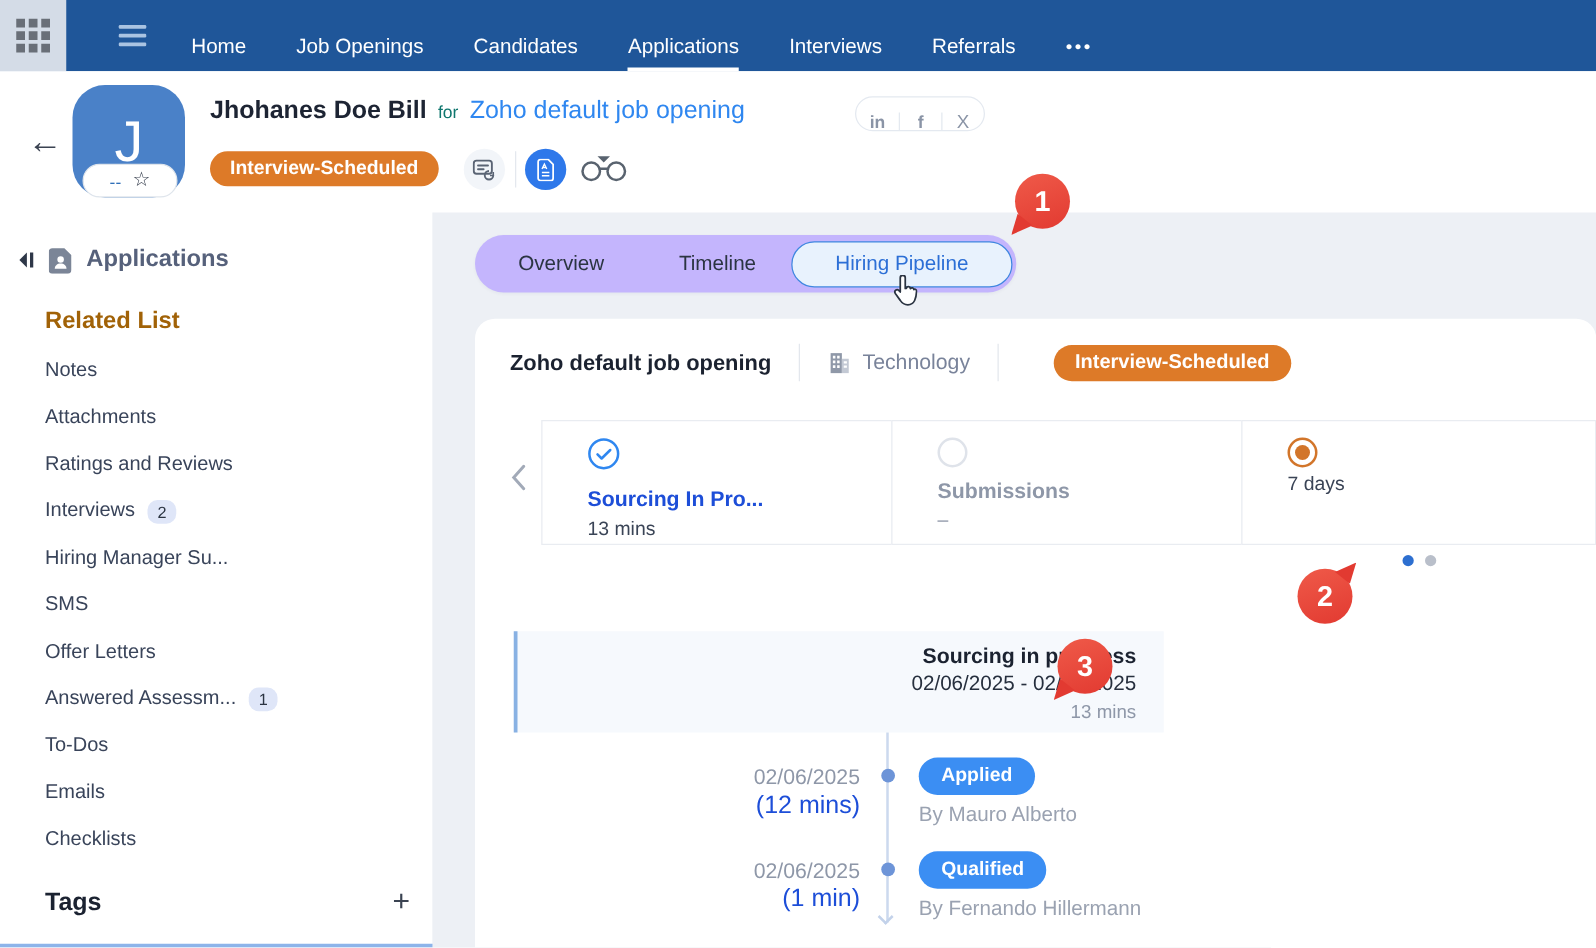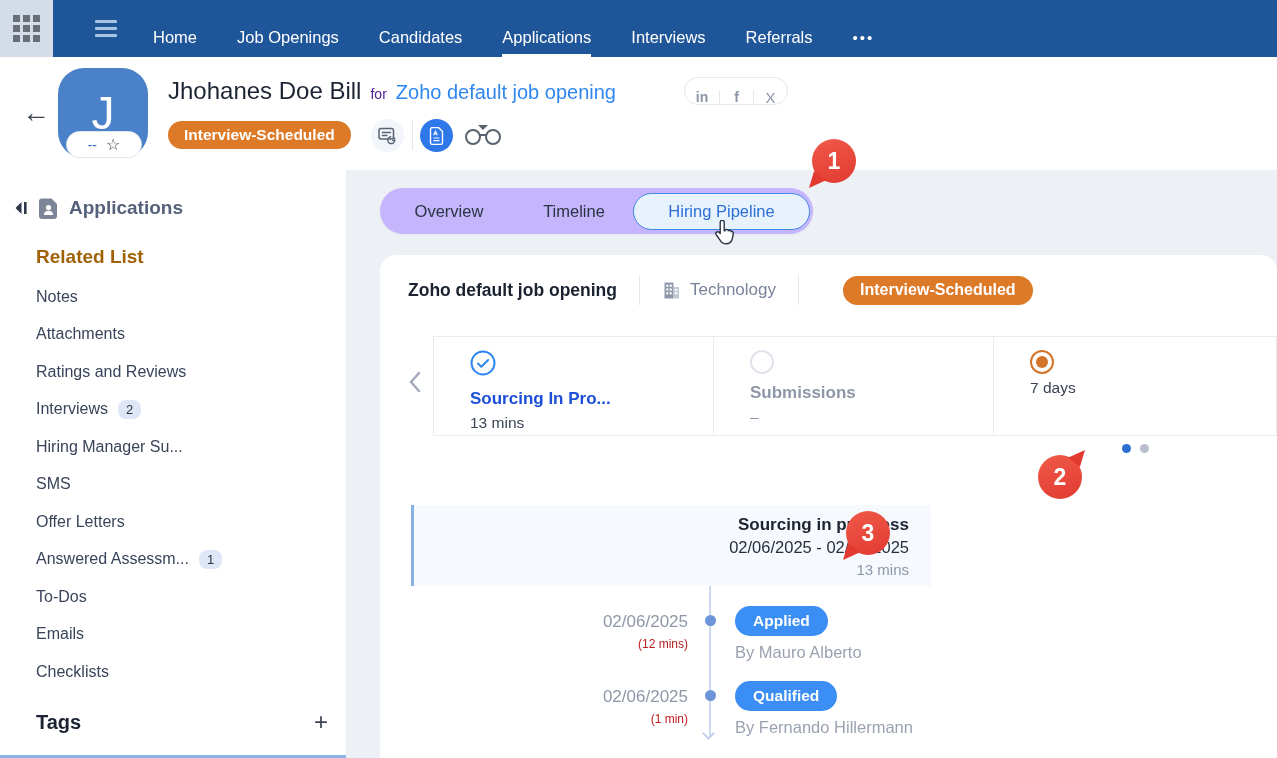--- a/index.html
+++ b/index.html
@@ -26,22 +26,22 @@
   .header { position:relative; height:113px; background:#fff; }
   .back-arrow { position:absolute; left:22px; top:42px; font-size:28px; color:#3b4352; cursor:pointer; line-height:1; }
   .avatar { position:absolute; left:58px; top:11px; width:90px; height:90px; border-radius:26px;
             background:#4a81c8; color:#fff; display:flex; align-items:center; justify-content:center;
             font-size:46px; font-weight:300; }
   .rating-pill { position:absolute; left:66px; top:74px; width:76px; height:27px; background:#fff;
                  border:1px solid #dfe5ec; border-radius:14px; display:flex; align-items:center;
                  justify-content:center; gap:9px; font-size:14px; color:#2f6fb8; cursor:pointer; }
   .rating-star { color:#3b4352; font-size:16px; line-height:1; }
   .title-row { position:absolute; left:168px; top:20px; display:flex; align-items:baseline; }
-  .candidate-name { font-size:24px; color:#1d2433; font-weight:400; }
-  .for-label { font-size:14px; color:#4c1d95; margin:0 9px; }
+  .candidate-name { font-size:20px; color:#1d2433; font-weight:700; }
+  .for-label { font-size:14px; color:#0f766e; margin:0 9px; }
   .job-link { font-size:20px; color:#2f87f0; cursor:pointer; }
   .social-pill { position:absolute; left:684px; top:20px; height:28px; border:1px solid #e4e9f0;
                  border-radius:15px; display:flex; align-items:stretch; color:#8a94a6; overflow:hidden; }
   .social-seg { width:34px; display:flex; align-items:center; justify-content:center; font-size:14px; font-weight:700; cursor:pointer;margin-top:12px; }
   .social-seg + .social-seg { border-left:1px solid #e4e9f0; }
   .social-seg.x { font-weight:400; font-size:15px; }
   .status-pill { position:absolute; left:168px; top:64px; height:28px; padding:0 16px; border-radius:15px;
                  background:#dd7a28; color:#fff; font-size:15.5px; font-weight:600; display:flex; align-items:center; }
   .icon-circle { position:absolute; width:33px; height:33px; border-radius:50%; display:flex; align-items:center; justify-content:center; cursor:pointer; }
   .fb-circle { left:371px; top:62px; background:#f2f5f9; }
@@ -121,21 +121,21 @@
   .summary-duration { font-size:15px; color:#8e97a8; line-height:21px; }
 
   .tl-line { position:absolute; left:329px; top:331px; width:2px; height:152px; background:#ccd9ee; }
   .tl-arrow { position:absolute; left:324px; top:474px; width:9px; height:9px; border-right:2px solid #c3d2ea;
               border-bottom:2px solid #c3d2ea; transform:rotate(45deg); }
   .tl-dot { position:absolute; width:11px; height:11px; border-radius:50%; background:#6d94d8; left:325px; }
   .dot-e1 { top:360px; } .dot-e2 { top:435px; }
   .tl-date { position:absolute; left:100px; width:208px; text-align:right; }
   .date-e1 { top:355px; } .date-e2 { top:430px; }
   .tl-date .d { font-size:17px; color:#8e97a8; line-height:23px; }
-  .tl-date .m { font-size:12px; color:#b91c1c; line-height:22px; }
+  .tl-date .m { font-size:20px; color:#1d4ed8; line-height:22px; }
   .tl-status { position:absolute; left:355px; }
   .st-e1 { top:351px; } .st-e2 { top:426px; }
   .status-chip { display:inline-flex; height:30px; padding:0 18px; border-radius:16px; background:#3b8ef3;
                  color:#fff; font-size:15.5px; font-weight:600; align-items:center; }
   .tl-by { margin-top:7px; font-size:16.5px; color:#9aa2b1; }
 </style>
 </head>
 <body>
 
 <div class="topbar">

